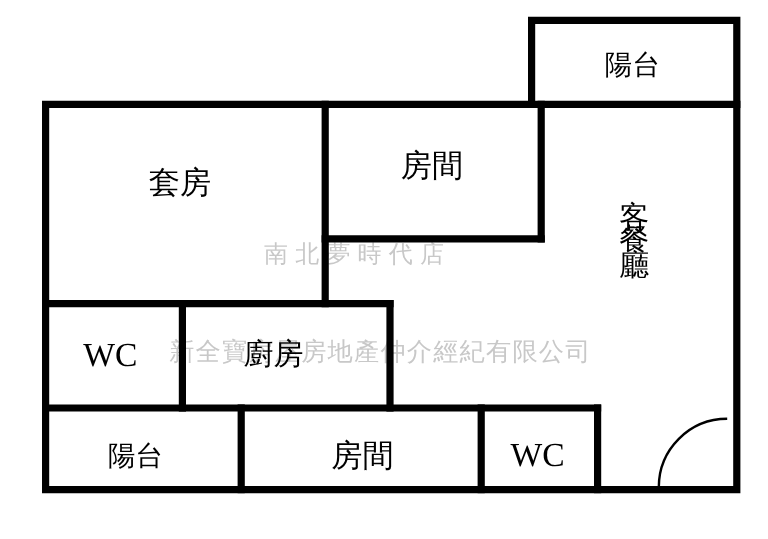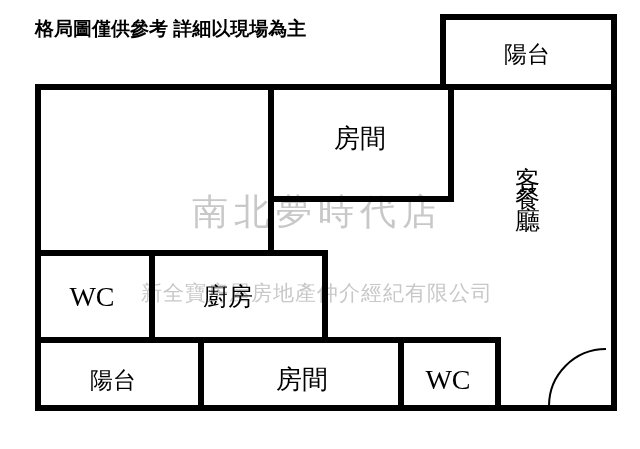--- a/index.html
+++ b/index.html
@@ -67,21 +67,21 @@
     line-height: 1;
   }
   .watermark {
     position: absolute;
     transform: translate(-50%, -50%);
     color: #c8c8c8;
     font-family: "Liberation Serif", serif;
     white-space: nowrap;
     z-index: 1;
   }
-  .watermark-store   { left: 318px; top: 212px; font-size: 36px; letter-spacing: 6px; text-align: center; }
+  .watermark-store   { left: 298px; top: 212px; font-size: 20px; letter-spacing: 6px; text-align: center; }
   .watermark-company { left: 317px; top: 293px; font-size: 21px; letter-spacing: 1px; }
 </style>
 </head>
 <body>
 
 <div class="plan">
 
   <div class="watermark watermark-store">南北夢時代店</div>
   <div class="watermark watermark-company">新全寶房屋房地產仲介經紀有限公司</div>
 
@@ -94,23 +94,23 @@
     <path class="wall" d="M271 199 H451"></path>
     <path class="wall" d="M325 253 V340"></path>
     <path class="wall" d="M152 253 V340"></path>
     <path class="wall" d="M38 340 H498"></path>
     <path class="wall" d="M201 340 V408"></path>
     <path class="wall" d="M401 340 V408"></path>
     <path class="wall" d="M498 340 V408"></path>
     <path class="door" d="M549 406 A57 57 0 0 1 606 349"></path>
   </svg>
 
-  <div class="disclaimer">格局圖僅供參考 詳細以現場為主</div>
 
   <div class="label label-balcony-top">陽台</div>
+  <div class="label label-suite">套房</div>
   <div class="label label-room-top">房間</div>
   <div class="label-living">客餐廳</div>
   <div class="label label-wc-left">WC</div>
   <div class="label label-kitchen">廚房</div>
   <div class="label label-balcony-bottom">陽台</div>
   <div class="label label-room-bottom">房間</div>
   <div class="label label-wc-bottom">WC</div>
 
 </div>
 

